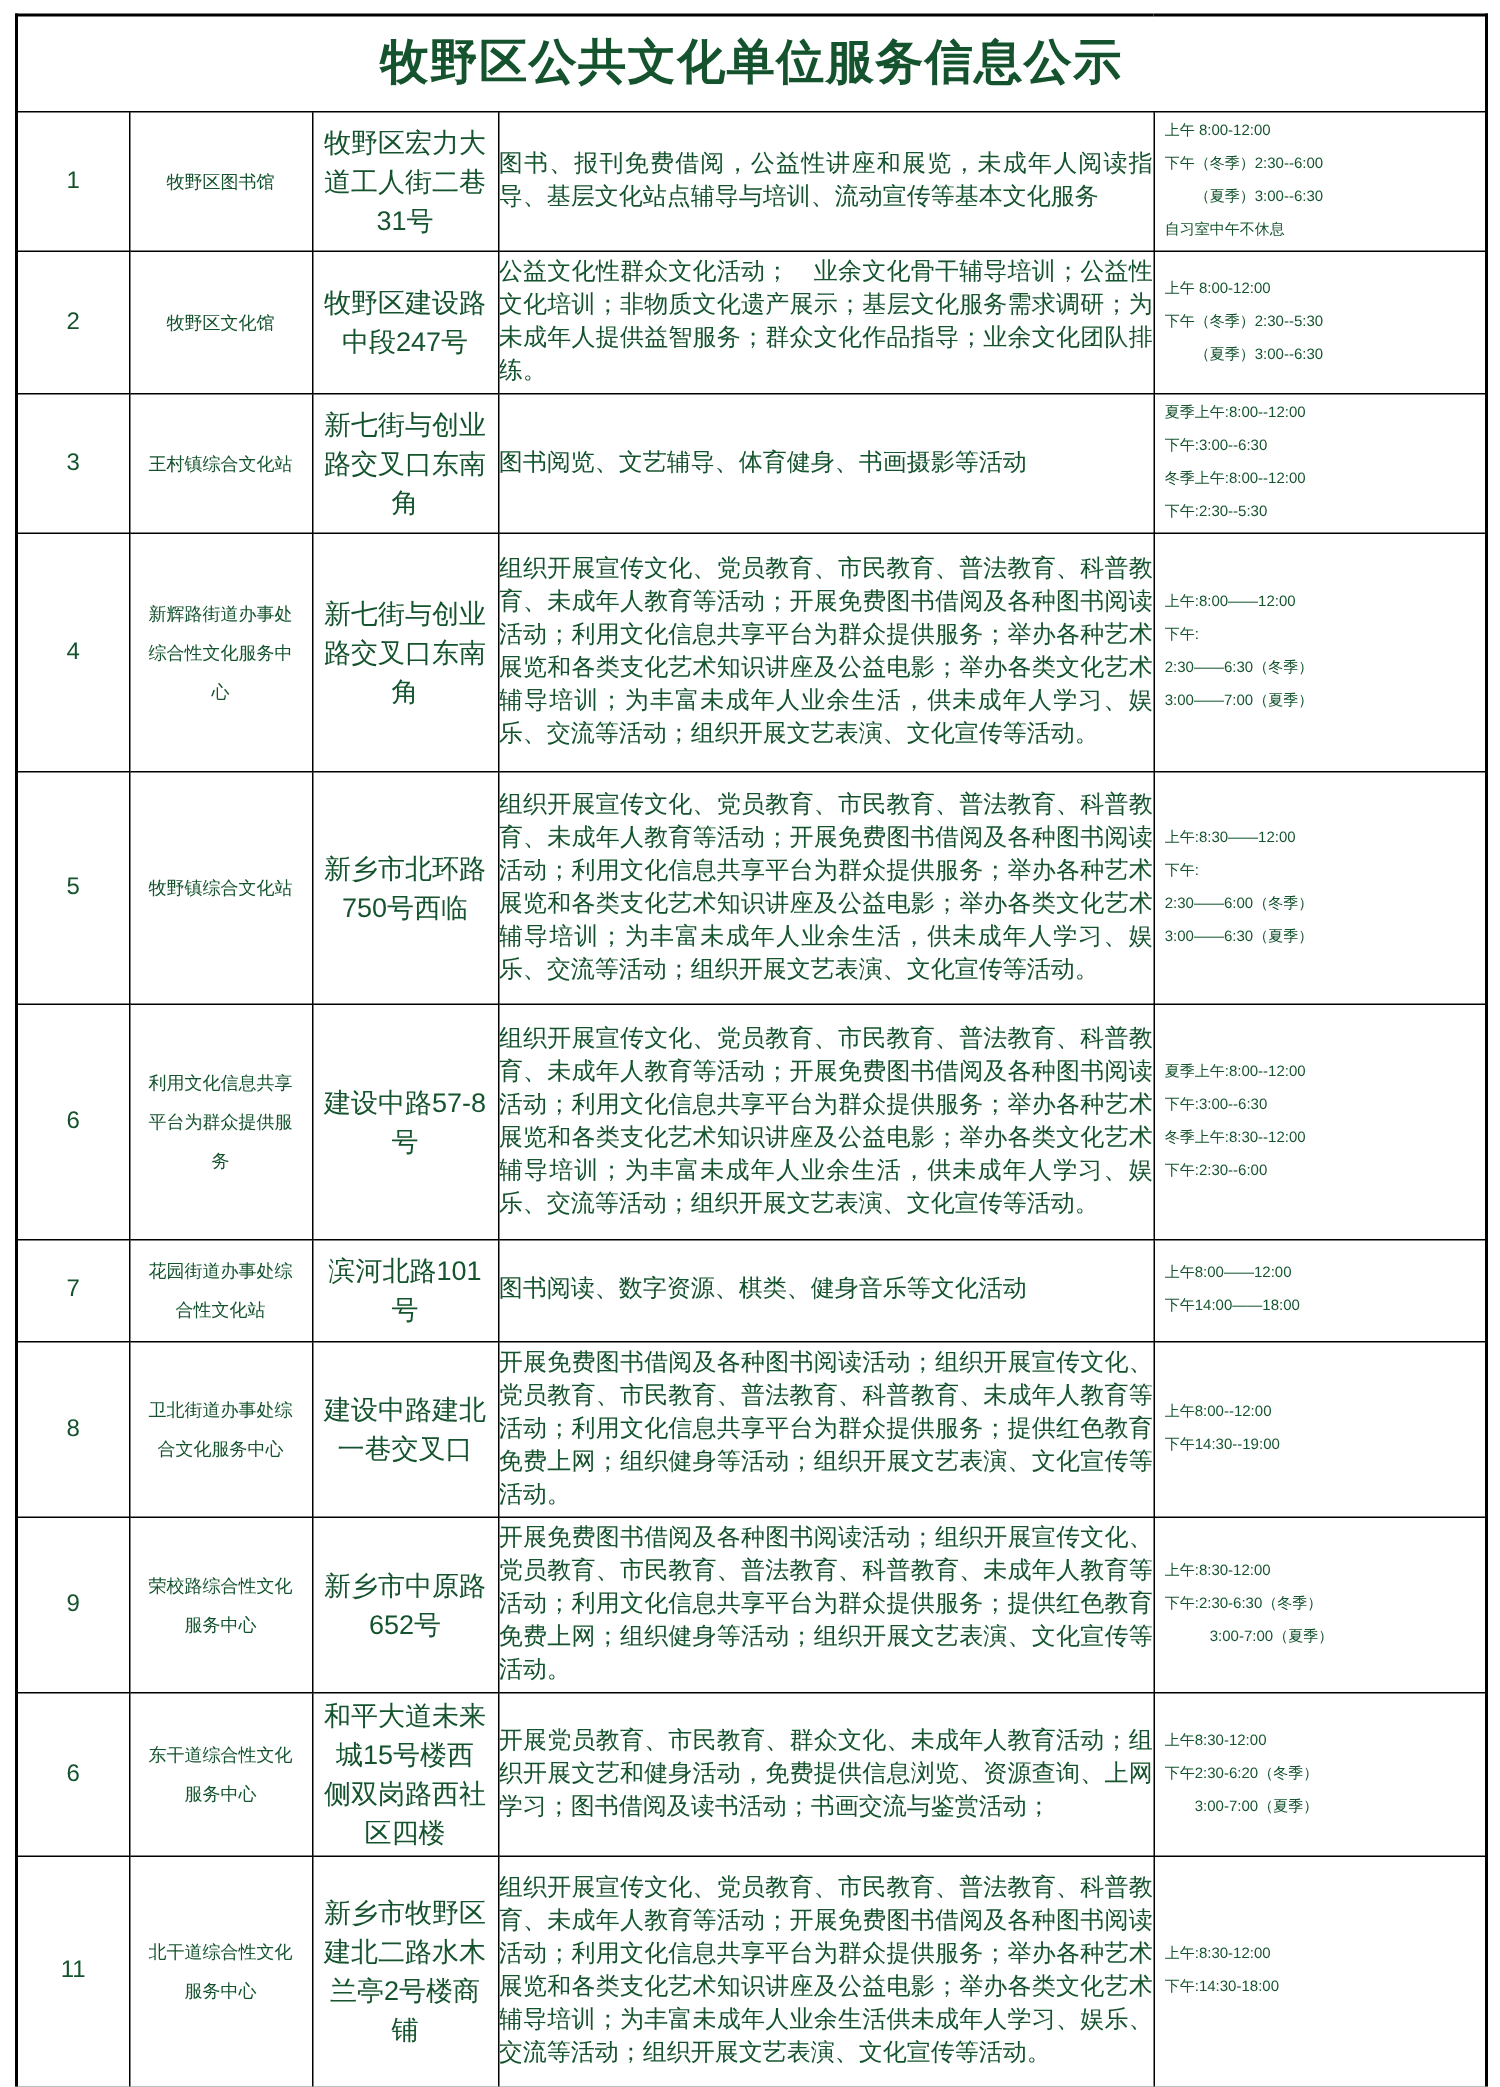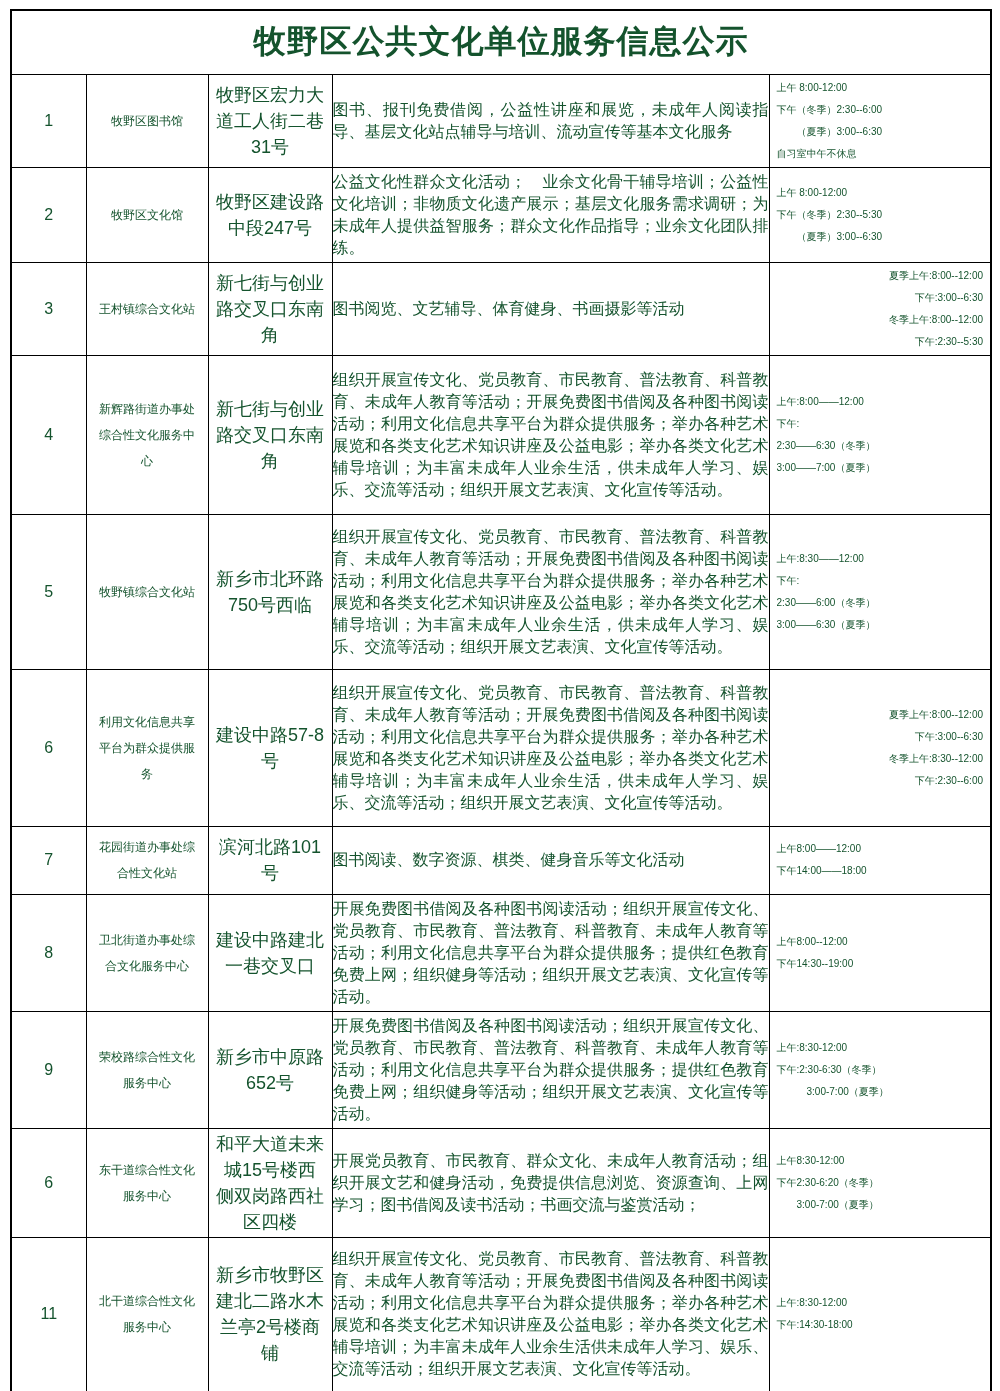--- a/index.html
+++ b/index.html
@@ -21,21 +21,21 @@
     font-size:32px;font-weight:bold;text-align:center;
     letter-spacing:1px;
   }
   .r-head{height:37px;}
   .r-head th{font-size:16px;font-weight:bold;text-align:center;padding:2px;}
   .c-no{text-align:center;font-size:16px;}
   .c-name{text-align:center;font-size:12px;padding:2px 9px;line-height:26px;}
   .c-addr{text-align:center;font-size:18px;padding:2px 7px;line-height:26px;}
   .c-svc{text-align:justify;font-size:16px;padding:3px 0;line-height:22px;}
   .c-hours{font-size:10px;padding:2px 7px;line-height:22px;white-space:pre-wrap;text-align:left;}
-  tr.time-center .c-hours{text-align:right;}
+  tr.time-center .c-hours{text-align:left;}
   .r1{height:88px;}.r2{height:89px;}.r3{height:87px;}.r4{height:159px;}
   .r5{height:155px;}.r6{height:157px;}.r7{height:68px;}.r8{height:117px;}
   .r9{height:108px;}.r10{height:95px;}.r11{height:155px;}
 </style>
 </head>
 <body>
 
 <div class="sheet">
   <table class="pub">
     <colgroup>

